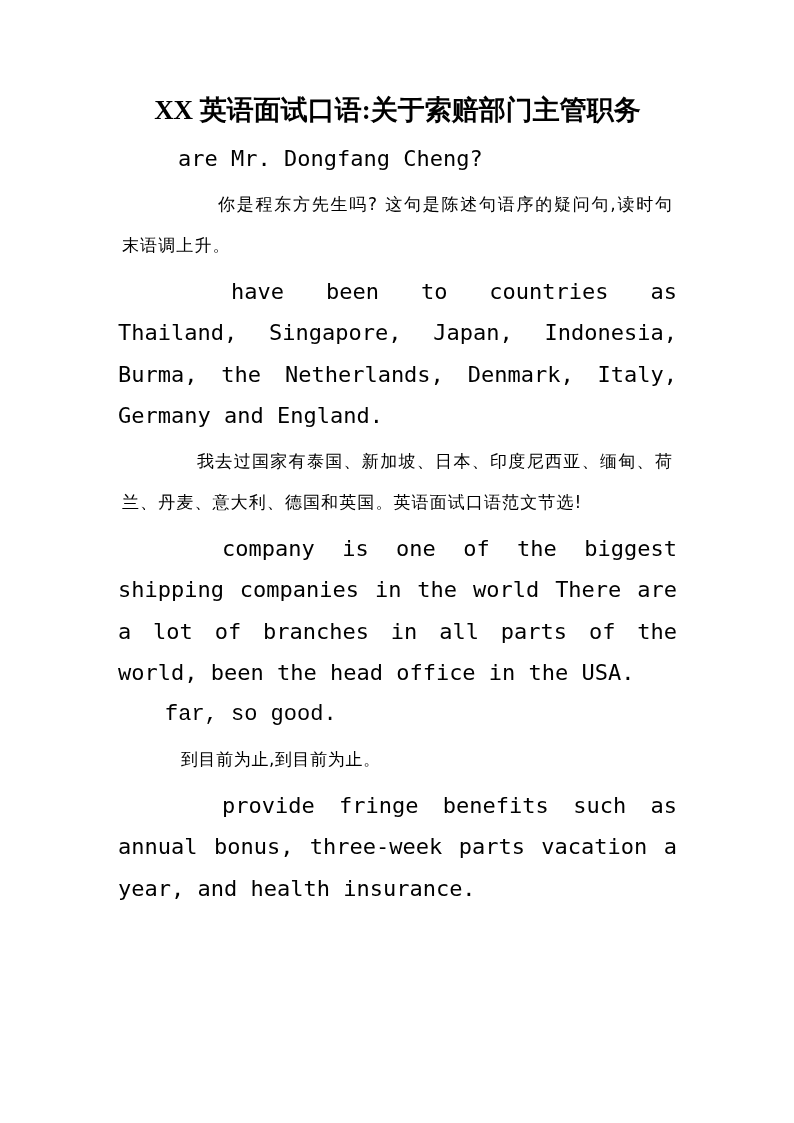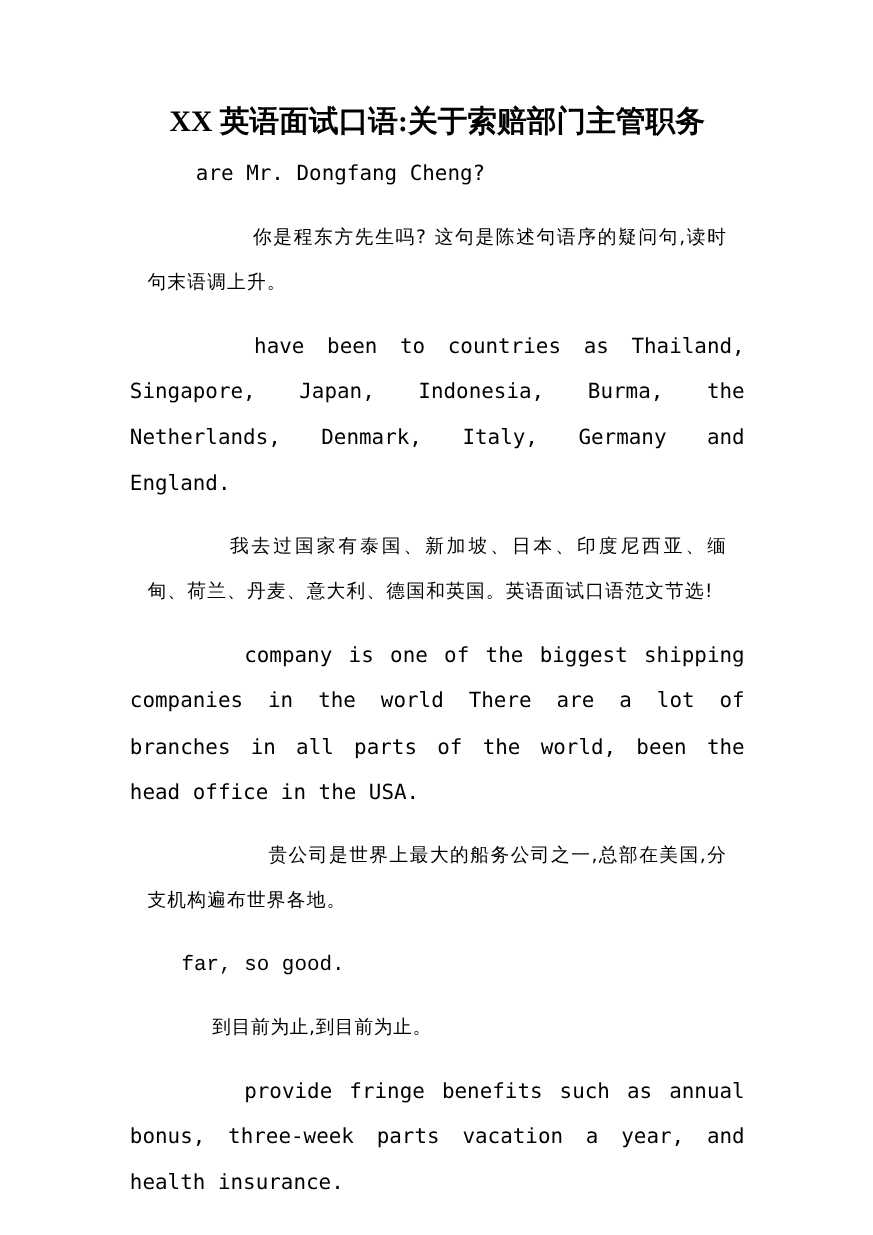--- a/index.html
+++ b/index.html
@@ -43,35 +43,35 @@
     line-height: 40px;
     text-align: center;
     letter-spacing: 0px;
     margin: 0 0 8px 0;
     white-space: nowrap;
   }
 
   
   p.en {
     font-family: "DejaVu Sans Mono", "Liberation Mono", monospace;
-    font-size: 19px;
+    font-size: 22px;
     line-height: 41.5px;
     margin: 0;
     text-align: justify;
     text-justify: inter-word;
     letter-spacing: 0px;
     word-spacing: 0px;
   }
 
   
   p.zh {
     font-family: "DejaVu Sans", "Liberation Sans", sans-serif;
     font-size: 17px;
     line-height: 41.5px;
-    margin: 16px;
+    margin: 4px;
     text-align: justify;
     text-justify: inter-ideograph;
     letter-spacing: 1.1px;
   }
 
   p.zh.tight {
     letter-spacing: 0.6px;
   }
 
   p.en.ind-a { text-indent: 60px; }
@@ -96,21 +96,20 @@
     <p class="en ind-a">are Mr.  Dongfang Cheng?</p>
 
     <p class="zh ind-a">你是程东方先生吗?    这句是陈述句语序的疑问句,读时句末语调上升。</p>
 
     <p class="en ind-b">have been to countries as Thailand, Singapore,   Japan, Indonesia,   Burma,   the Netherlands,   Denmark,   Italy,   Germany and England.</p>
 
     <p class="zh ind-b">我去过国家有泰国、新加坡、日本、印度尼西亚、缅甸、荷兰、丹麦、意大利、德国和英国。英语面试口语范文节选!</p>
 
     <p class="en ind-c">company is one of the biggest shipping companies in the world There are a lot of branches in all parts of the world, been the head office in the USA.</p>
 
-    <p class="zh ind-c">贵公司是世界上最大的船务公司之一,总部在美国,分支机构遍布世界各地。</p>
 
     <p class="en ind-d">far, so good.</p>
 
     <p class="zh tight ind-d">到目前为止,到目前为止。</p>
 
     <p class="en ind-e">provide fringe benefits such as annual bonus, three-week parts vacation a year,  and health insurance.</p>
 
   </div>
 </div>
 

